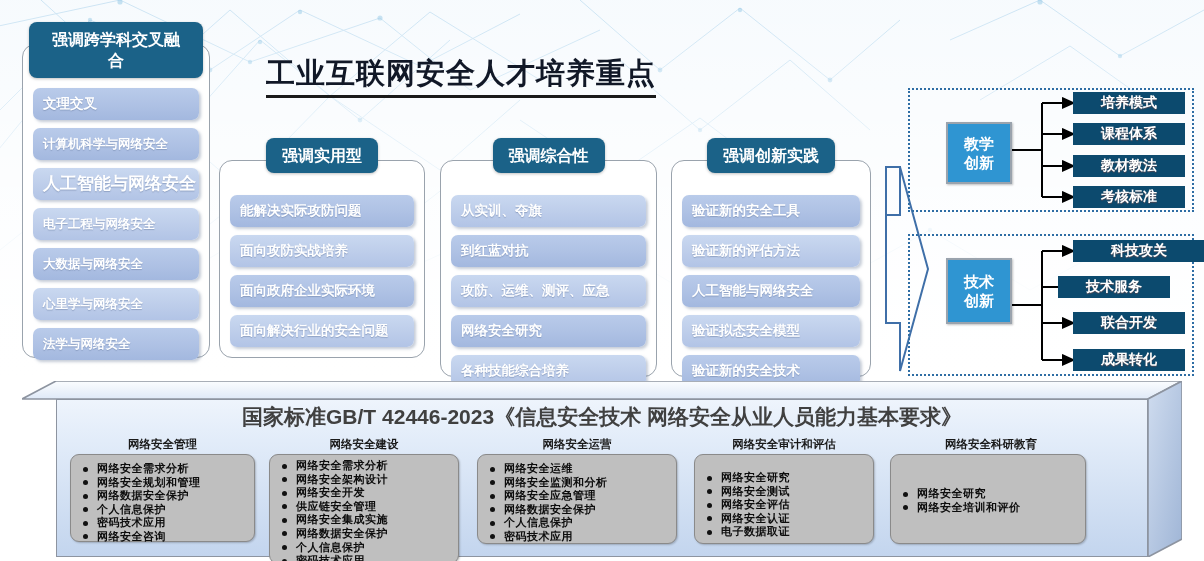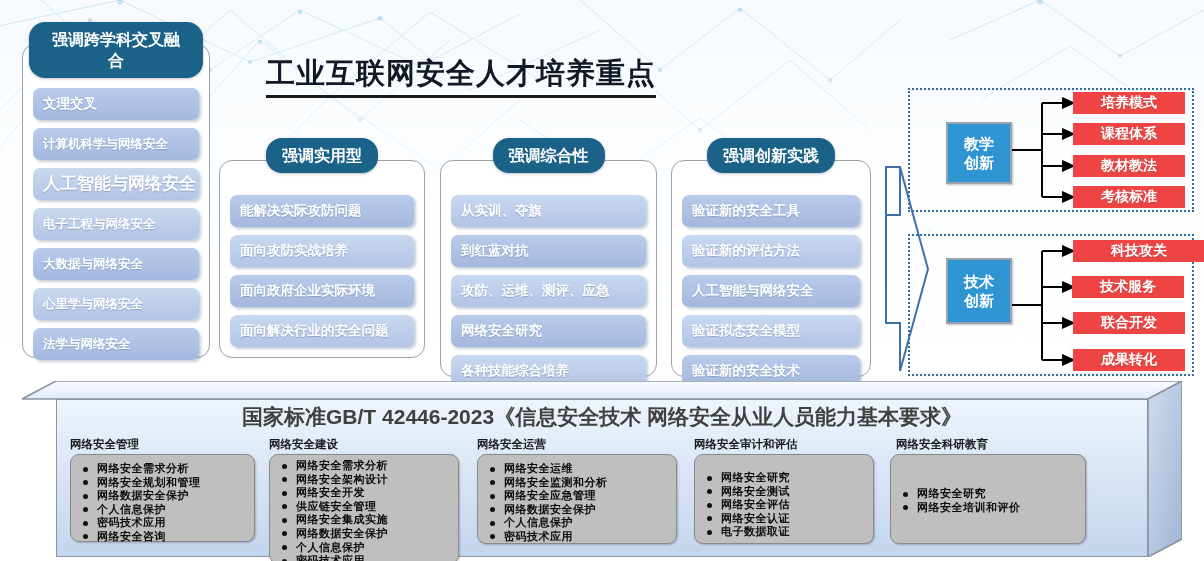--- a/index.html
+++ b/index.html
@@ -25,21 +25,21 @@
 
   
   .pillar{position:absolute;z-index:5;}
   .pillar .frame{
     position:absolute;left:0;top:22px;width:100%;bottom:0;
     border:1.6px solid #9aa3ad;border-radius:13px;background:#ffffff;
     box-sizing:border-box;
   }
   .pillar .cap{
     position:absolute;left:50%;transform:translateX(-50%);top:0;
-    background:#1b6288;color:#fff;border-radius:16px;
+    background:#1b6288;color:#fff;border-radius:8px;
     font-size:16px;font-weight:bold;text-align:center;
     padding:7px 16px;line-height:21px;white-space:nowrap;z-index:3;
     box-shadow:0 1px 3px rgba(0,0,0,.25);
   }
   .pillar .cap.two-line{white-space:normal;line-height:21px;}
   .pillar .items{position:absolute;left:11px;right:11px;z-index:2;}
   .pill{
     background:linear-gradient(180deg,#b9cbea 0%,#aec1e4 55%,#a3b8df 100%);
     color:#ffffff;border-radius:7px;font-size:13.5px;font-weight:bold;
     padding:7px 10px;margin-bottom:8px;line-height:18px;
@@ -54,21 +54,21 @@
 
   
   .rpanel{position:absolute;z-index:6;border:2.4px dotted #2e6da4;background:transparent;}
   .rnode{
     position:absolute;background:#2f95d2;border:2px solid #9aa3ad;
     color:#fff;font-weight:bold;font-size:15px;text-align:center;
     line-height:19px;display:flex;align-items:center;justify-content:center;
     box-shadow:1px 1px 2px rgba(0,0,0,.25);
   }
   .rtag{
-    position:absolute;background:#ef4444;color:#ffffff;
+    position:absolute;background:#0c4a6e;color:#ffffff;
     font-size:14px;font-weight:bold;text-align:center;
     line-height:21px;height:22px;
     text-shadow:0 1px 1px rgba(150,70,55,.5);
   }
   .rlines{position:absolute;left:0;top:0;width:100%;height:100%;}
 
   
   .slab{position:absolute;left:22px;top:381px;width:1160px;height:176px;z-index:7;}
   .slab-top{
     position:absolute;left:0;top:0;width:1160px;height:176px;
@@ -78,21 +78,21 @@
     background:linear-gradient(180deg,#eef4fc 0%,#e2ecf9 26%,#d2e0f3 64%,#c3d5ee 100%);
     border:1.6px solid #8d94a0;box-sizing:border-box;z-index:2;
   }
   .std-title{
     position:absolute;left:34px;top:22px;width:1092px;z-index:4;
     text-align:center;font-size:21px;font-weight:bold;color:#404040;
     line-height:28px;white-space:nowrap;
   }
   .cat{position:absolute;z-index:5;}
   .cat-h{
-    font-size:11.5px;font-weight:bold;color:#1a1a1a;
+    text-align:center;font-size:11.5px;font-weight:bold;color:#1a1a1a;
     line-height:15px;margin-bottom:2px;white-space:nowrap;
   }
   .cat-box{
     background:#bfbfbf;border:1.3px solid #8a8a8a;border-radius:9px;
     padding:7px 6px 7px 10px;box-sizing:border-box;
     box-shadow:1px 1px 2px rgba(0,0,0,.22);
   }
   .cat-box ul{list-style:none;margin:0;padding:0;}
   .cat-box li{
     font-size:11px;line-height:13.6px;color:#0d0d0d;font-weight:bold;
@@ -250,21 +250,21 @@
         <polygon points="153,119.5 163,124 153,128.5"></polygon>
       </g>
     </svg>
     <div class="rnode" style="left:36px;top:22px;width:62px;height:62px;">
       <div>
         <div>技术</div>
         <div>创新</div>
       </div>
     </div>
     <div class="rtag" style="left:163px;top:4px;width:132px;">科技攻关</div>
-    <div class="rtag" style="left:162px;top:40px;width:112px;">技术服务</div>
+    <div class="rtag" style="left:148px;top:40px;width:112px;">技术服务</div>
     <div class="rtag" style="left:163px;top:76px;width:112px;">联合开发</div>
     <div class="rtag" style="left:163px;top:113px;width:112px;">成果转化</div>
   </div>
 
   <div class="slab">
     <svg class="slab-top" viewBox="0 0 1160 176" preserveAspectRatio="none">
       <defs>
         <linearGradient id="gTop" x1="0" y1="0" x2="0" y2="1">
           <stop offset="0%" stop-color="#fbfdff"></stop>
           <stop offset="100%" stop-color="#dfe9f7"></stop>
@@ -332,21 +332,21 @@
           <li>网络安全研究</li>
           <li>网络安全测试</li>
           <li>网络安全评估</li>
           <li>网络安全认证</li>
           <li>电子数据取证</li>
         </ul>
       </div>
     </div>
 
     <div class="cat" style="left:868px;top:56px;width:196px;">
-      <div class="cat-h" style="text-align:left;padding-left:6px;">网络安全科研教育</div>
+      <div class="cat-h" style="text-align:center;padding-left:6px;">网络安全科研教育</div>
       <div class="cat-box" style="height:90px;padding-top:32px;">
         <ul>
           <li>网络安全研究</li>
           <li>网络安全培训和评价</li>
         </ul>
       </div>
     </div>
   </div>
 
 </div>

